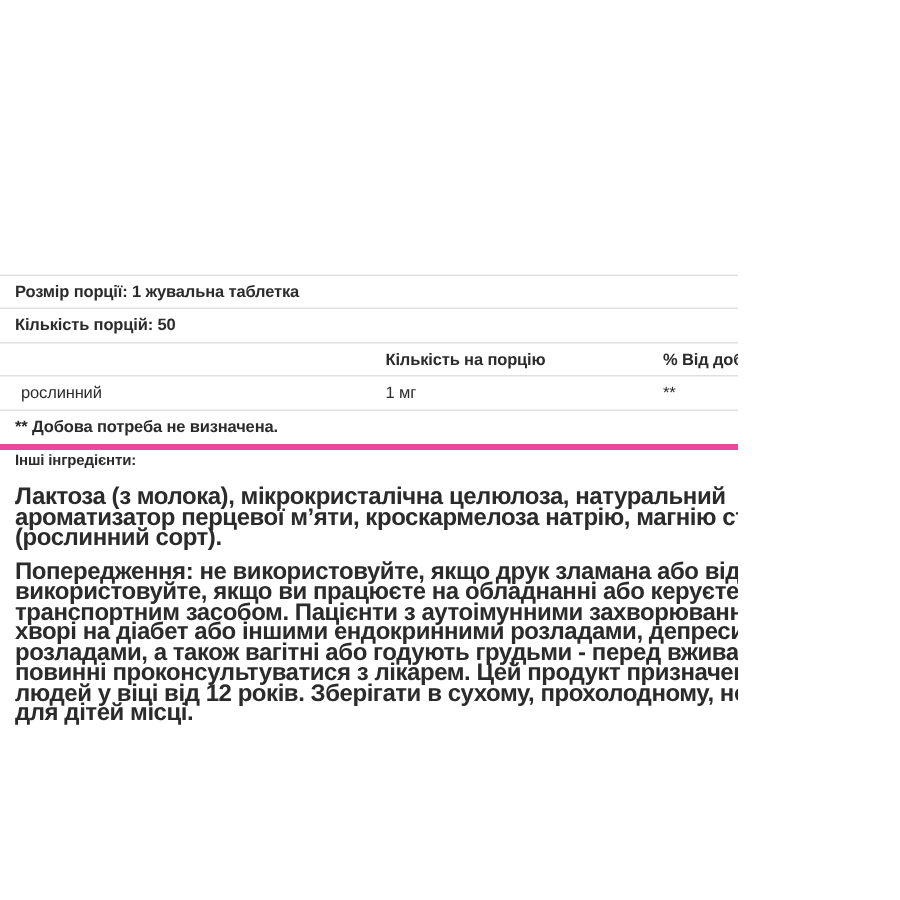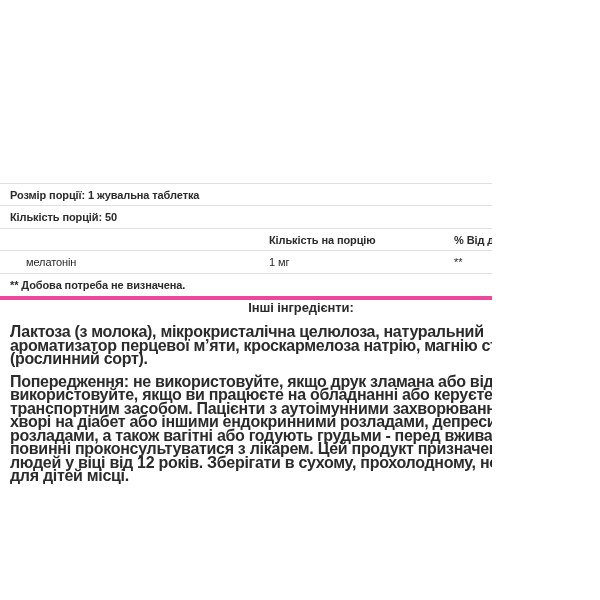--- a/index.html
+++ b/index.html
@@ -28,38 +28,37 @@
     font-size: 11px;
     line-height: 12px;
     letter-spacing: -0.1px;
   }
   .row.h22 { padding-bottom: 5px; }
   .row.footnote { padding-bottom: 5px; border-bottom: 4px solid #ec4899; }
   .bold { font-weight: bold; }
   .grid {
     display: grid;
     grid-template-columns: 253px 185px auto;
-    padding-left: 16px;
+    padding-left: 4px;
   }
   .grid .c1 { padding-left: 10px; }
   .textblock {
     position: absolute;
     top: 292px;
     left: 0;
     width: 600px;
     padding: 0 8px 0 10px;
     box-sizing: border-box;
   }
   .tb-title {
     margin: 9px 0 0 0;
-    font-size: 13px;
+    font-size: 10px;
     line-height: 13px;
     font-weight: bold;
     letter-spacing: -0.1px;
-    text-align: center;
   }
   .tb-para {
     margin: 11px 0 0 0;
     font-size: 16px;
     line-height: 13.5px;
     font-weight: bold;
     letter-spacing: -0.3px;
   }
   .tb-para.warning { margin-top: 9px; }
 </style>
@@ -78,21 +77,21 @@
       <span>Кількість порцій: 50</span>
     </div>
 
     <div class="row grid bold">
       <span class="c1"></span>
       <span class="c2">Кількість на порцію</span>
       <span class="c3">% Від добової потреби **</span>
     </div>
 
     <div class="row grid h22">
-      <span class="c1">мелатонін</span>
+      <span class="c1">рослинний</span>
       <span class="c2">1 мг</span>
       <span class="c3">**</span>
     </div>
 
     <div class="row bold footnote">
       <span>** Добова потреба не визначена.</span>
     </div>
 
   </div>
 

